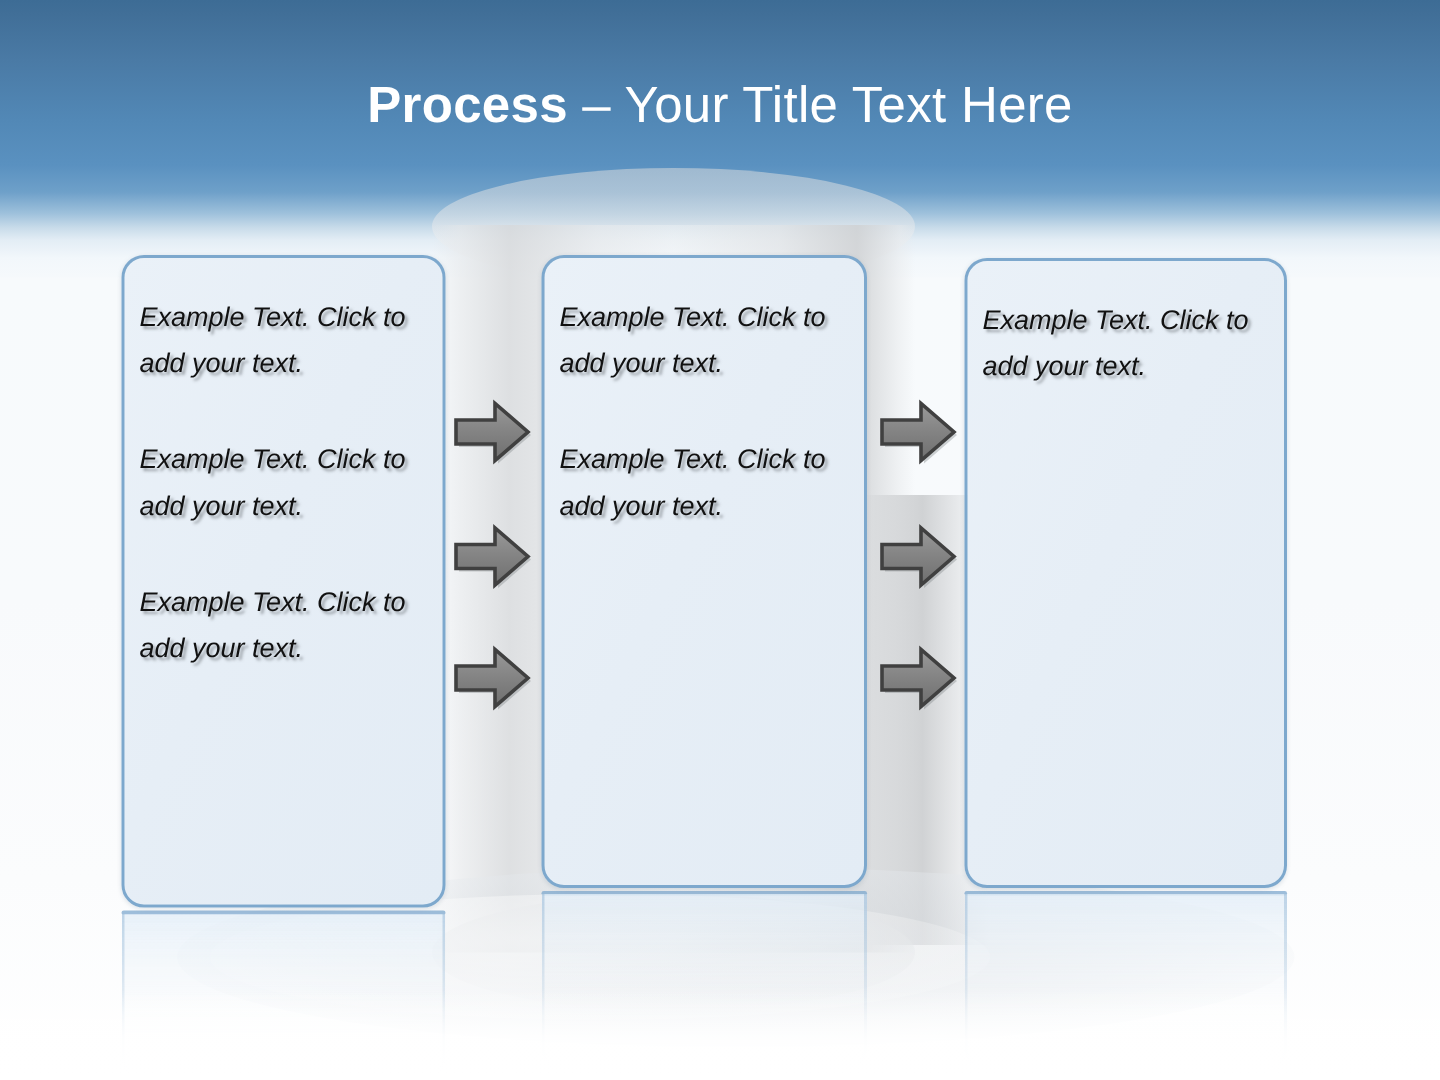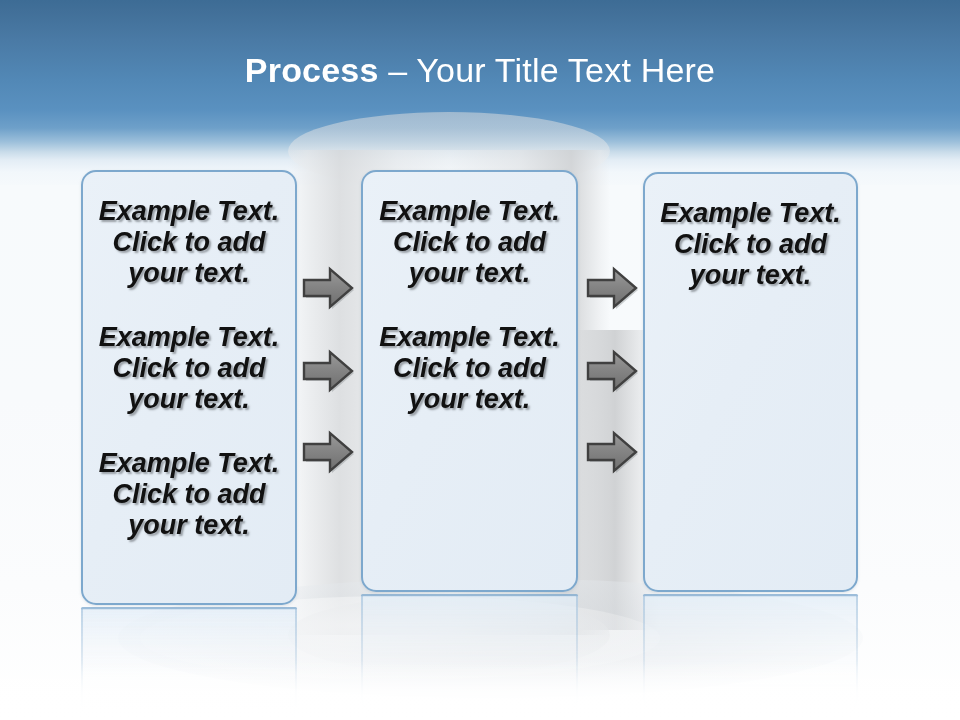--- a/index.html
+++ b/index.html
@@ -174,25 +174,24 @@
     background: linear-gradient(to bottom right, #eaf1f8 0%, #e6eef6 45%, #e3ecf5 100%);
     box-shadow: 0 1px 3px rgba(120,140,160,0.22);
   }
   .box-inner {
     padding-top: 24px;
     padding-left: 10px;
     padding-right: 10px;
   }
   .para {
     font-style: italic;
-    font-weight: bold;
-    font-size: 27px;
+    font-weight: normal;
+    font-size: 18px;
     line-height: 31px;
     color: #111111;
-    text-align: center;
     text-shadow: 2px 2px 2px rgba(90,95,100,0.55);
     margin: 0 0 33px 0;
   }
   .para:last-child { margin-bottom: 0; }
 
   
   .arrow {
     position: absolute;
     width: 52px;
     height: 42px;

